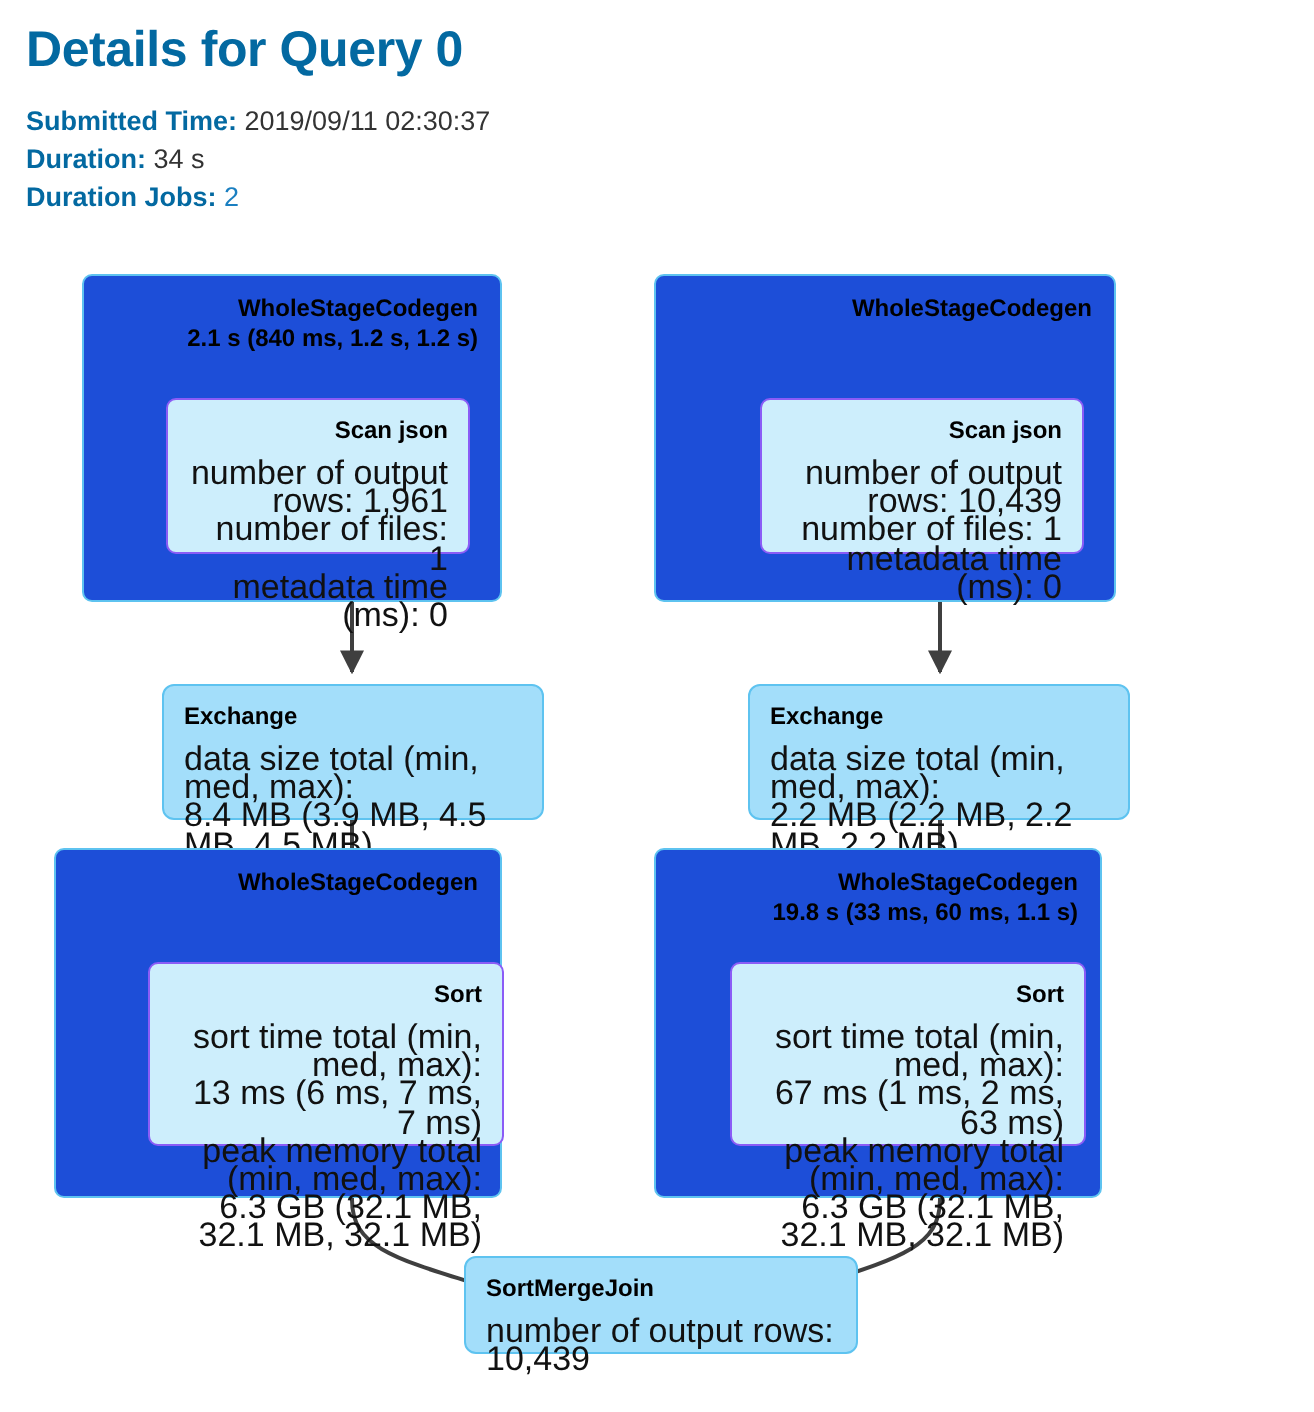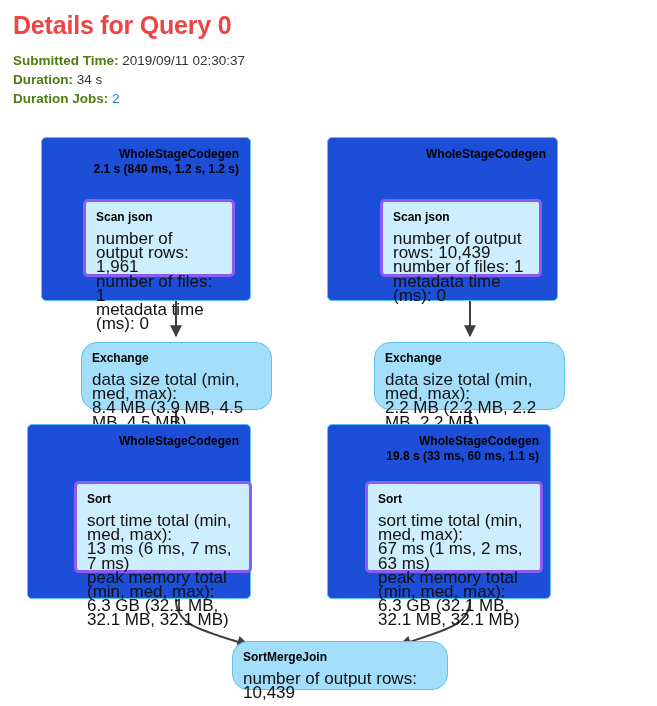--- a/index.html
+++ b/index.html
@@ -25,32 +25,32 @@
     top: 0;
     width: 630px;
   }
   #page-title {
     font-size: 25px;
     font-weight: bold;
     letter-spacing: -0.2px;
     margin: 0;
     padding-top: 10px;
     line-height: 30px;
-    color: #ef4444;
+    color: #0369a1;
   }
   .meta-line {
     font-size: 13.5px;
     line-height: 19px;
     color: #333333;
     white-space: nowrap;
   }
   .meta-line:first-of-type { margin-top: 11px; }
   .meta-label {
     font-weight: bold;
-    color: #4d7c0f;
+    color: #0369a1;
   }
   .meta-value { font-weight: normal; }
   .job-link {
     color: #1a7fc1;
     text-decoration: none;
     cursor: pointer;
   }
 
   
   #graph {
@@ -82,23 +82,24 @@
     padding: 9px 11px 0 11px;
     color: #000;
   }
   .stage-name { font-weight: bold; }
   .stage-metric { font-weight: bold; }
 
   .op-box {
     position: absolute;
     box-sizing: border-box;
     background: #cdeefc;
-    border: 3px solid #8b5cf6;
+    border: 1px solid #8b5cf6;
     border-radius: 5px;
     padding: 8px 10px 9px 10px;
+    text-align: right;
   }
   .op-title {
     font-size: 12px;
     font-weight: bold;
     line-height: 14px;
     margin-bottom: 8px;
     color: #000;
   }
   .op-metrics {
     font-size: 17px;
@@ -106,21 +107,21 @@
     color: #111;
     white-space: pre-line;
   }
 
   
   .solo-box {
     position: absolute;
     box-sizing: border-box;
     background: #a3defa;
     border: 1px solid #5ec3f0;
-    border-radius: 16px;
+    border-radius: 6px;
     padding: 8px 10px 9px 10px;
   }
 </style>
 </head>
 <body>
 
 <div id="header">
   <h1 id="page-title">Details for Query 0</h1>
 
   <div class="meta-line">
@@ -216,18 +217,18 @@
     </div>
     <div class="op-box" style="left:37px; top:56px; width:178px; height:92px;">
       <div class="op-title">Sort</div>
       <div class="op-metrics">sort time total (min, med, max):
 67 ms (1 ms, 2 ms, 63 ms)
 peak memory total (min, med, max):
 6.3 GB (32.1 MB, 32.1 MB, 32.1 MB)</div>
     </div>
   </div>
 
-  <div class="solo-box" style="left:232px; top:641px; width:216px; height:49px;">
+  <div class="solo-box" style="left:232px; top:628px; width:197px; height:49px;">
     <div class="op-title">SortMergeJoin</div>
     <div class="op-metrics">number of output rows: 10,439</div>
   </div>
 
 </div>
 
 </body></html>

